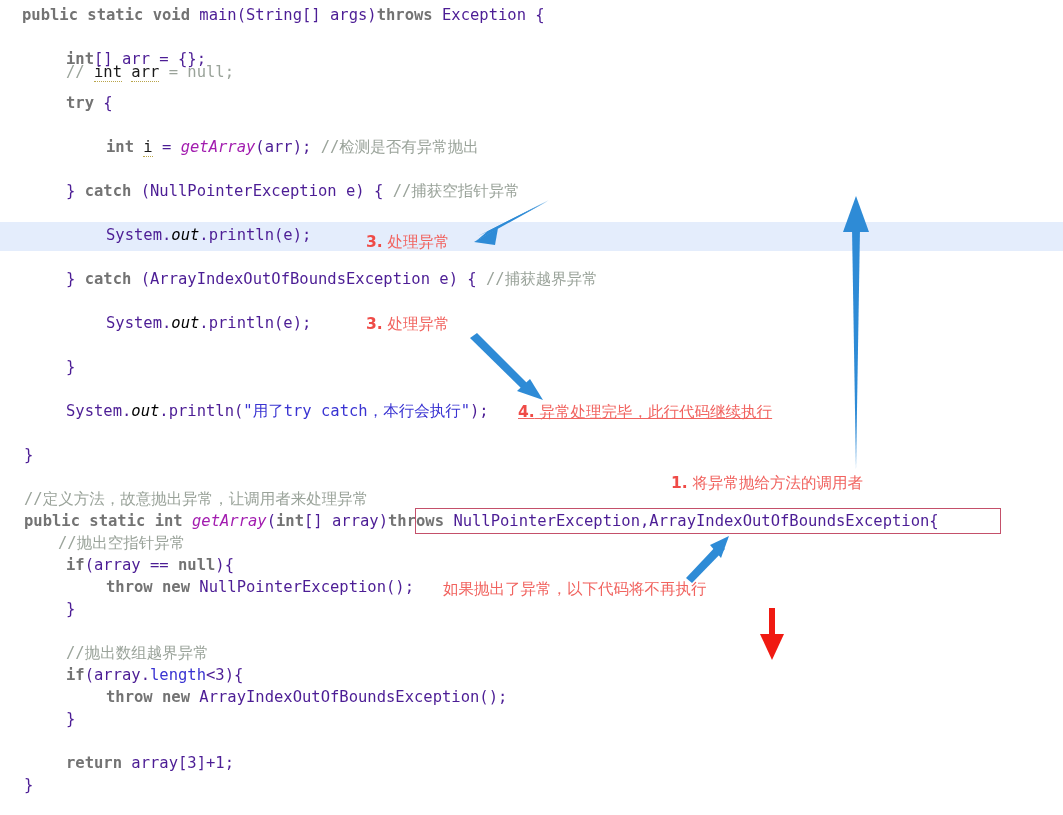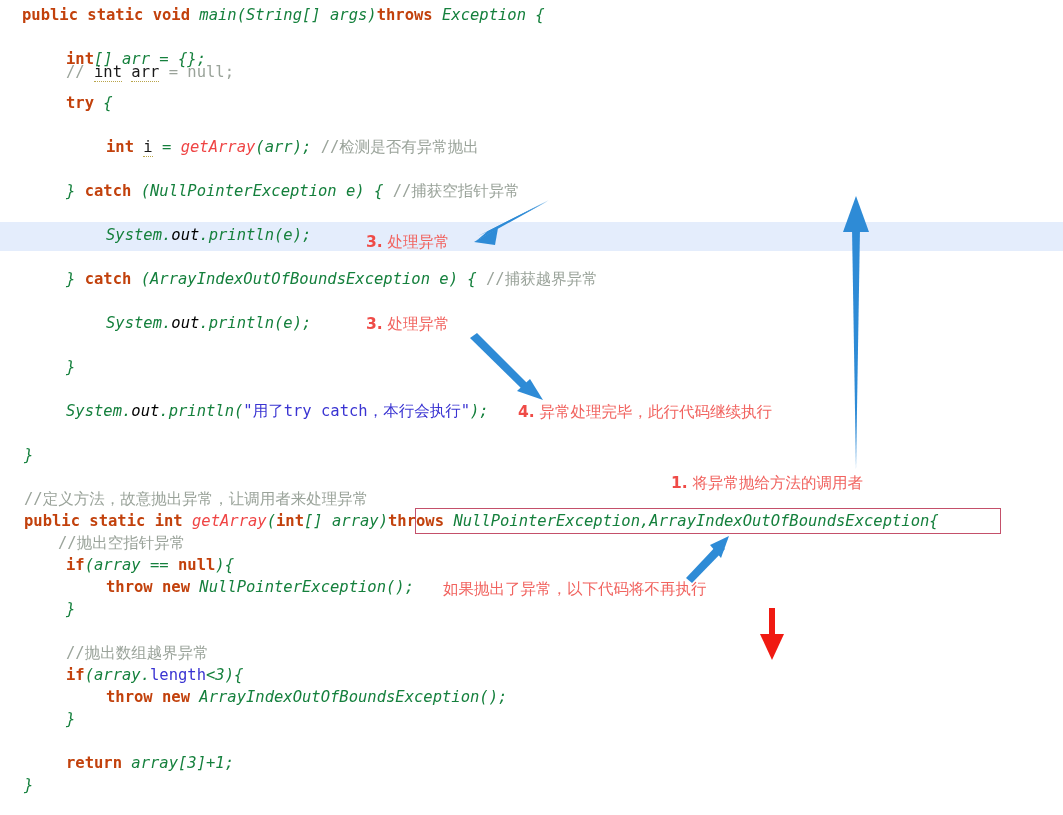--- a/index.html
+++ b/index.html
@@ -20,26 +20,26 @@
   .code-line {
     position: absolute;
     left: 0;
     white-space: pre;
     font-family: "DejaVu Sans Mono", "Liberation Mono", monospace;
     font-size: 15.5px;
     line-height: 20px;
     color: #202020;
     letter-spacing: 0px;
   }
-  .kw      { color: #c2410c; font-weight: bold; }
-  .plain   { color: #15803d; font-style: italic; }
+  .kw      { color: #737373; font-weight: bold; }
+  .plain   { color: #4c1d95; }
   .cmt     { color: #9aa39a; }
   .str     { color: #3a34d2; }
   .fld     { color: #000000; font-style: italic; }
-  .mth     { color: #ef4444; font-style: italic; }
+  .mth     { color: #a21caf; font-style: italic; }
   .var-und { color: #1a1a1a; border-bottom: 1px dotted #b9a54a; }
 
   
   .line-highlight {
     position: absolute;
     left: 0;
     width: 1063px;
     background: #e4edfc;
   }
 
@@ -129,21 +129,21 @@
 
   <div class="throws-box" style="left:415px; top:508px; width:586px; height:26px;"></div>
 
   <div class="note" style="left:671px; top:474px;"><b>1.</b><span> 将异常抛给方法的调用者</span></div>
 
 
   <div class="note" style="left:366px; top:233px;"><b>3.</b><span> 处理异常</span></div>
 
   <div class="note" style="left:366px; top:315px;"><b>3.</b><span> 处理异常</span></div>
 
-  <div class="note" style="left:518px; top:403px;"><b>4.</b><span> 异常处理完毕，此行代码继续执行</span></div>
+  <div class="note" style="left:518px; top:403px;text-decoration:underline;"><b>4.</b><span> 异常处理完毕，此行代码继续执行</span></div>
 
   <div class="note" style="left:443px; top:580px;"><span>如果抛出了异常，以下代码将不再执行</span></div>
 
   <svg class="arrow-layer" viewBox="0 0 1063 815">
 
     <g>
       <path d="M 548,201 L 476,241 L 487,232 L 478,236 Z" fill="#2e8bd6"></path>
       <path d="M 549,200 L 483,236 L 479,239 L 488,231 Z" fill="#2e8bd6"></path>
       <polygon points="474,242 498,228 495,245" fill="#2e8bd6"></polygon>
     </g>

